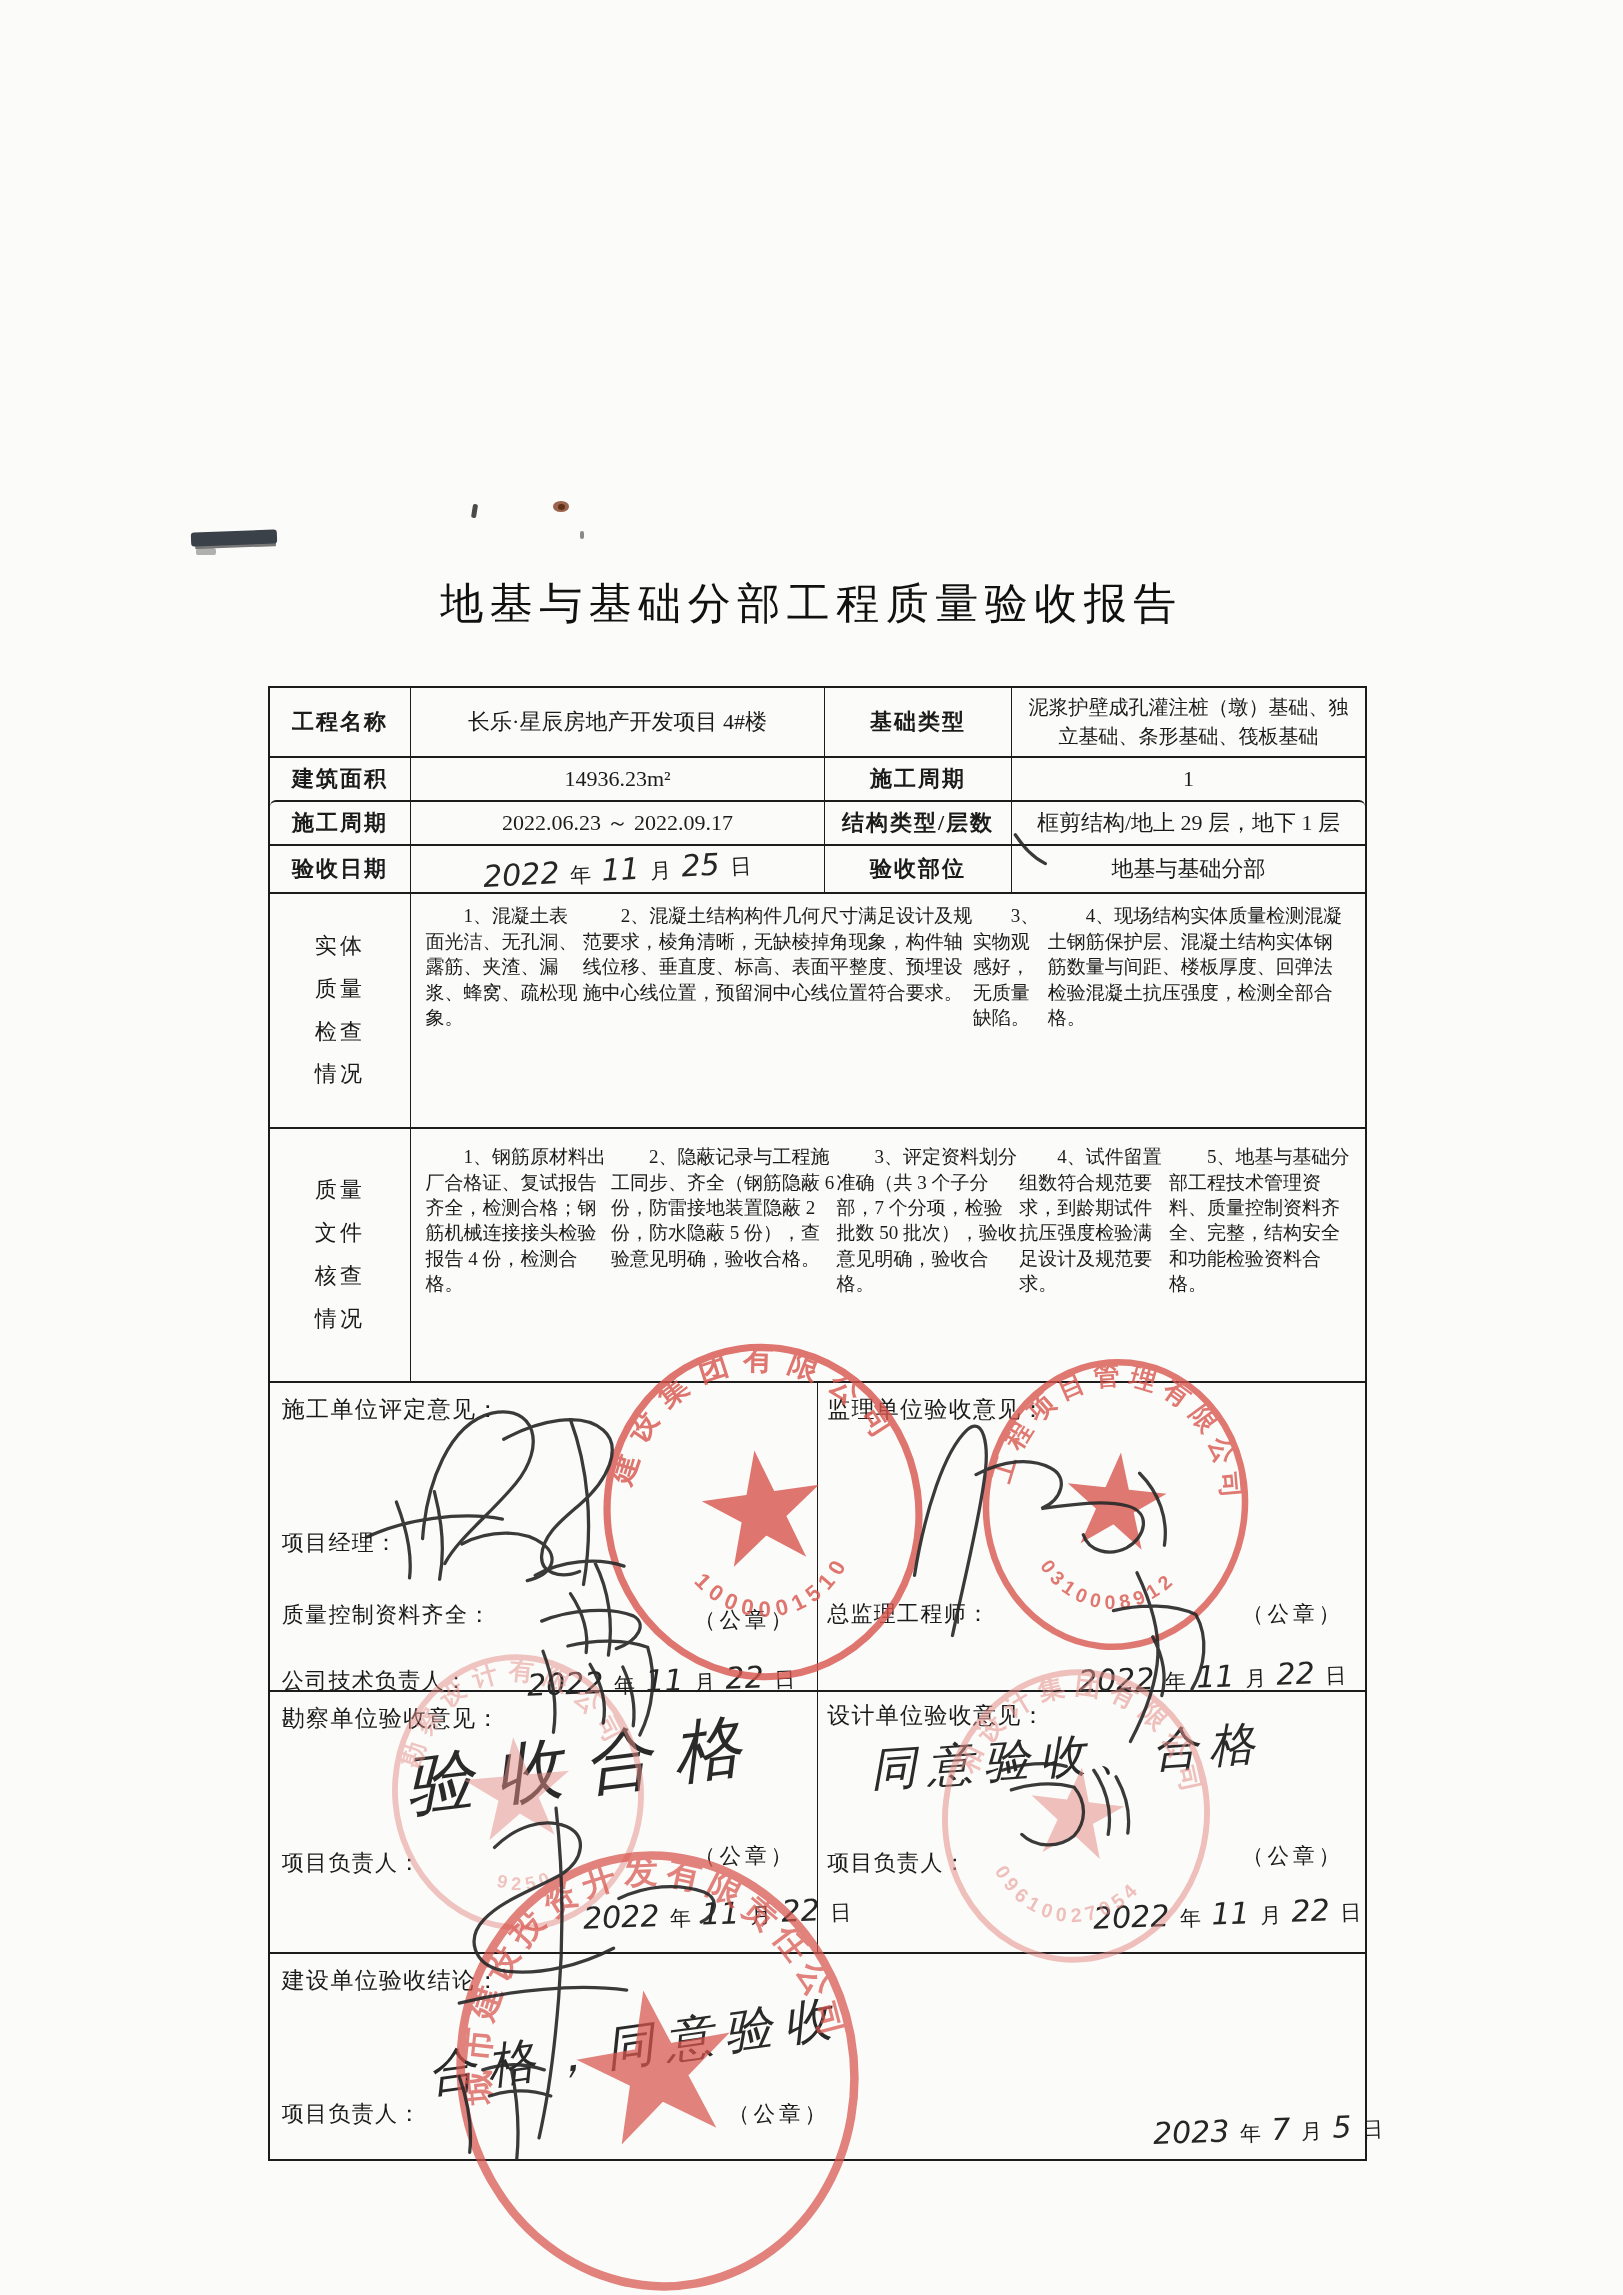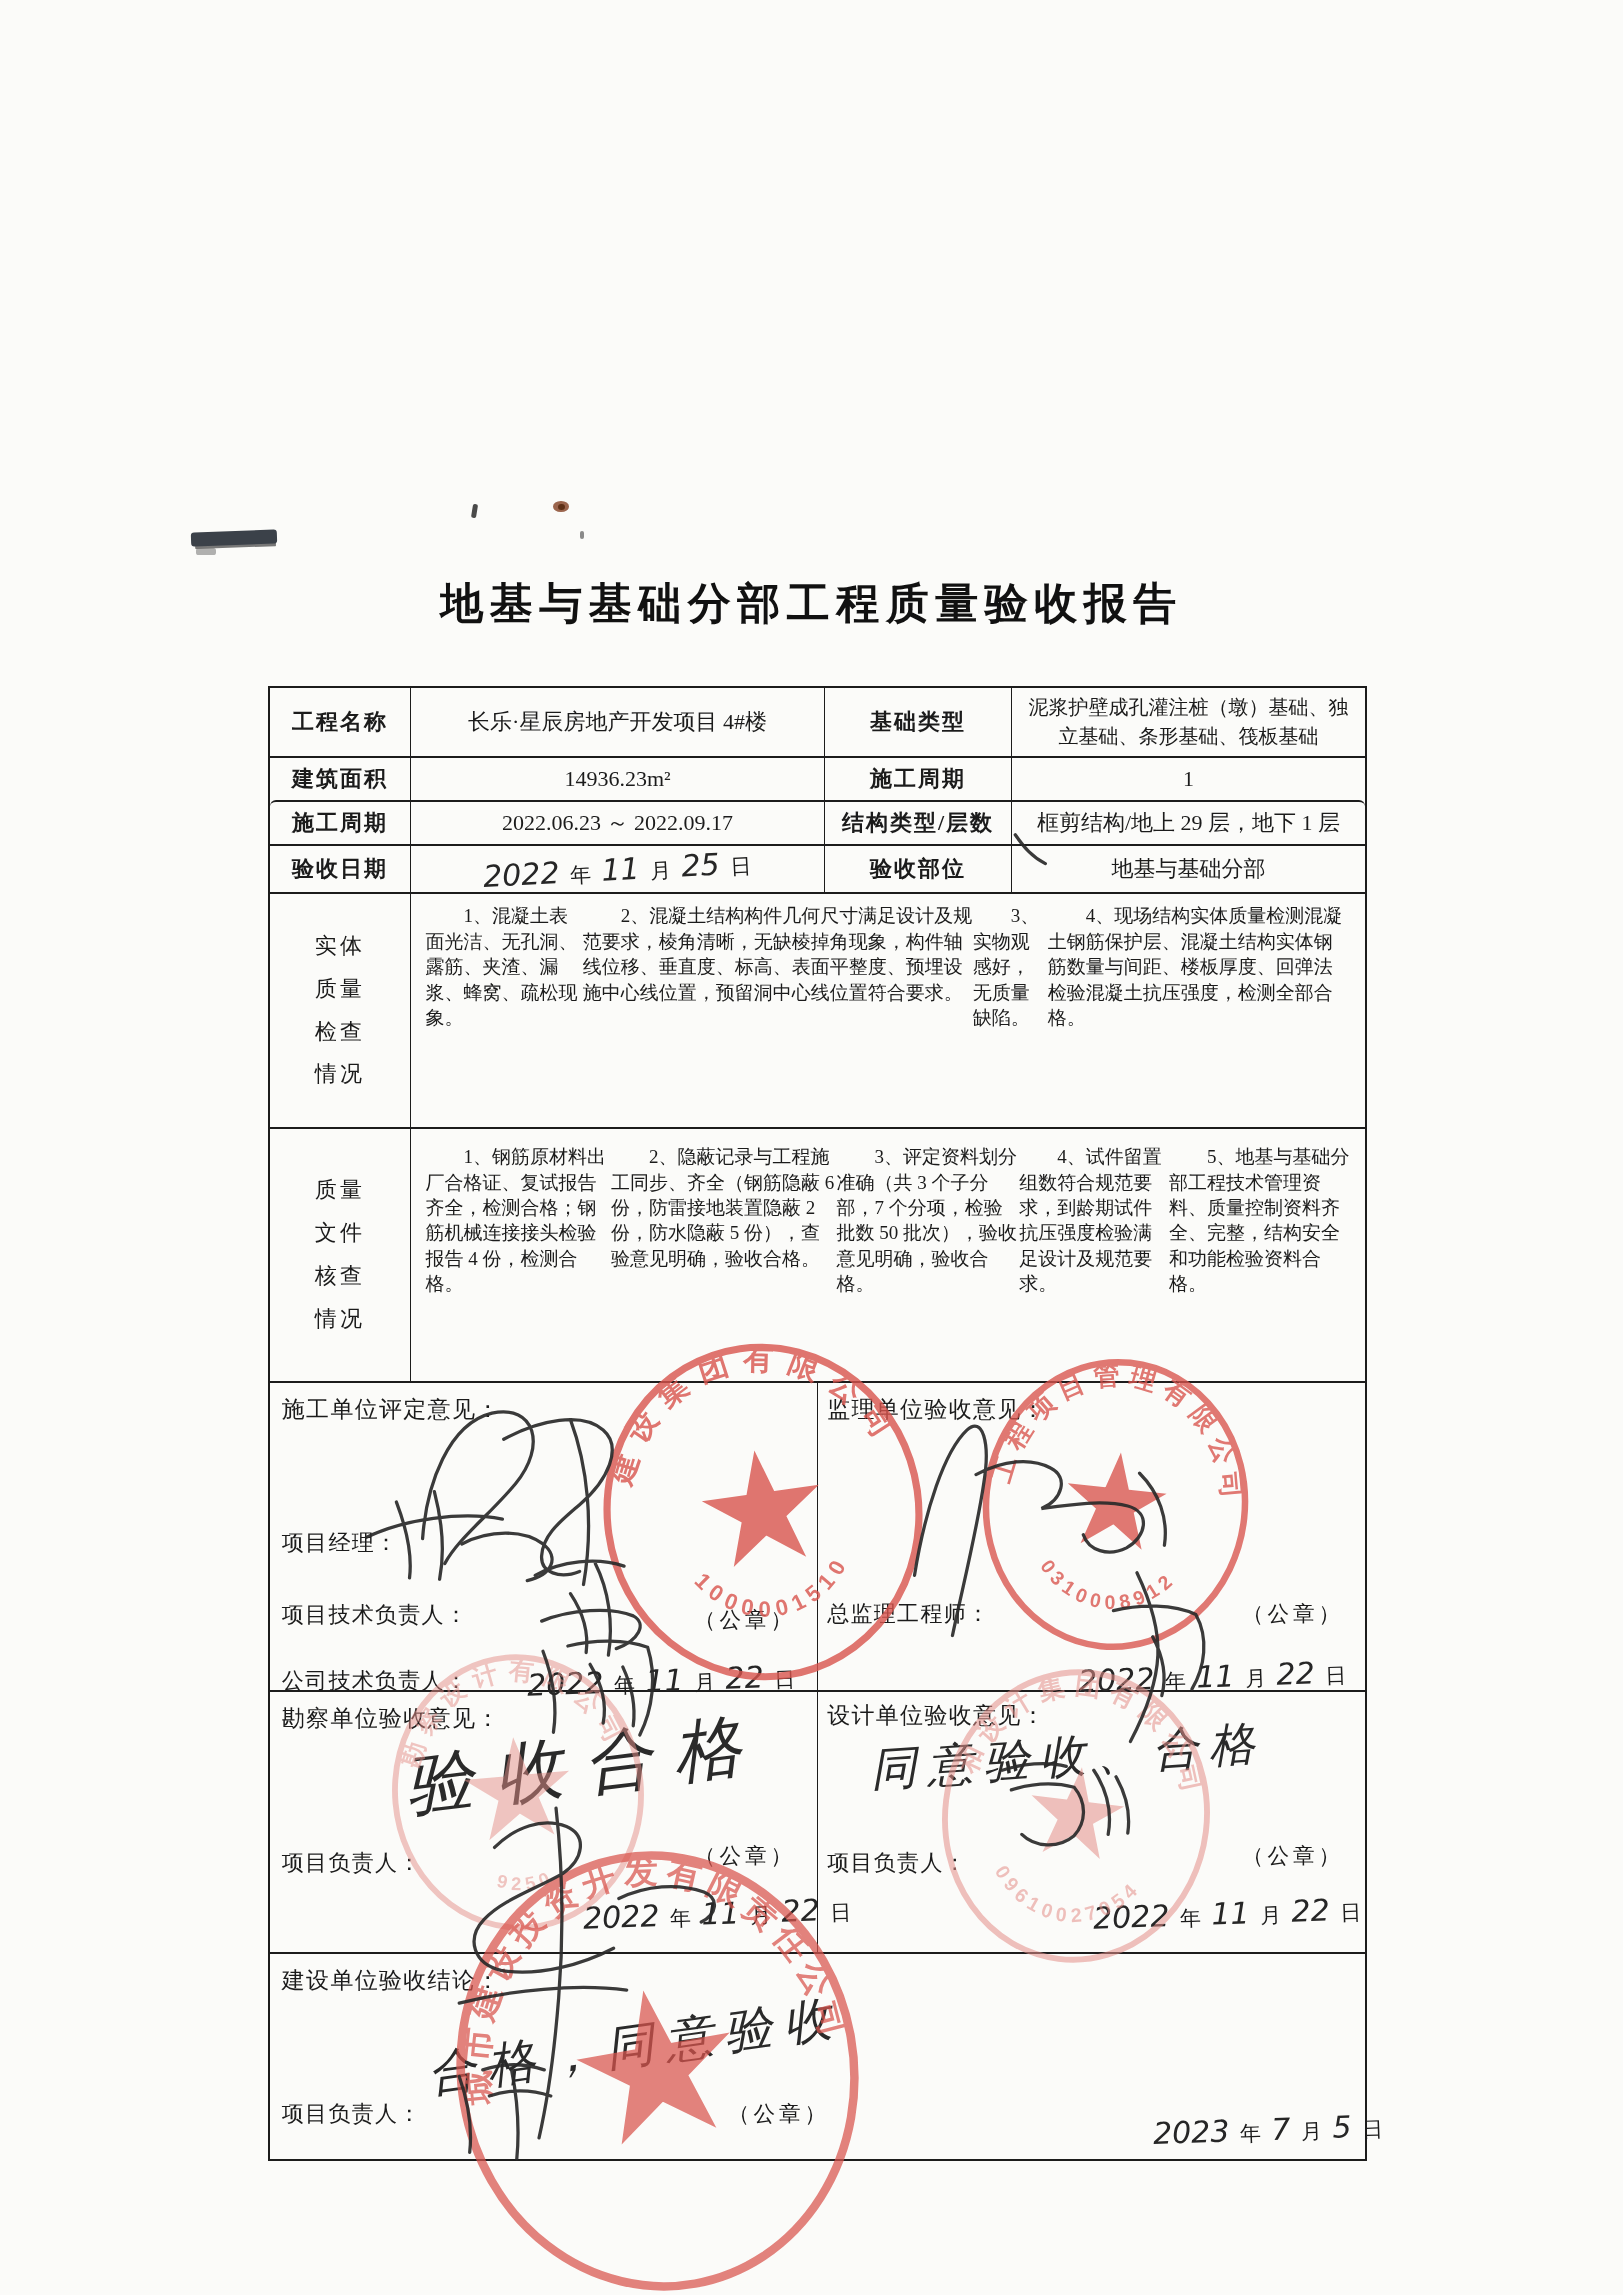--- a/index.html
+++ b/index.html
@@ -5,21 +5,21 @@
   * { box-sizing: border-box; margin: 0; padding: 0; }
   html,body { background:#e9e9e6; }
   body { font-family: "Liberation Serif", serif; }
   .page {
     position: relative; width: 1623px; height: 2295px;
     background: #fbfbf9; overflow: hidden; color:#1b1b1b;
   }
   .title {
     position:absolute; left:0; right:0; top:575px;
     text-align:center; font-family:"Liberation Sans", sans-serif;
-    font-weight:700; font-size:43px; letter-spacing:6.5px; color:#111;
+    font-weight:400; font-size:43px; letter-spacing:6.5px; color:#111;
   }
   
   .tbl {
     position:absolute; left:268px; top:686px; width:1099px; height:1475px;
     border:2px solid #1c1c1c; display:flex; flex-direction:column;
   }
   .r { display:flex; border-top:2px solid #1c1c1c; }
   .r:first-child { border-top:none; }
   .c { border-left:1.3px solid #1c1c1c; position:relative; display:flex; align-items:center; justify-content:center; }
   .c:first-child { border-left:none; }
@@ -137,21 +137,21 @@
           <p class="para">4、试件留置组数符合规范要求，到龄期试件抗压强度检验满足设计及规范要求。</p>
           <p class="para">5、地基与基础分部工程技术管理资料、质量控制资料齐全、完整，结构安全和功能检验资料合格。</p>
         </div>
       </div>
     </div>
 
     <div class="r h7">
       <div class="c wL sigcell">
         <div class="abs sec-title" style="left:11.8px;top:10.5px;">施工单位评定意见：</div>
         <div class="abs fld" style="left:11.8px;top:145px;">项目经理：</div>
-        <div class="abs fld" style="left:11.8px;top:217px;">项目技术负责人：</div>
+        <div class="abs fld" style="left:11.8px;top:217px;">质量控制资料齐全：</div>
         <div class="abs fld" style="left:11.8px;top:283px;">公司技术负责人：</div>
         <div class="abs seal" style="left:424px;top:222px;">（公章）</div>
         <div class="abs dline" style="left:257px;top:280px;transform:rotate(-2deg);">
           <span class="hw num">2022</span>
           <span class="unit">年</span>
           <span class="hw num">11</span>
           <span class="unit">月</span>
           <span class="hw num">22</span>
           <span class="unit">日</span>
         </div>

